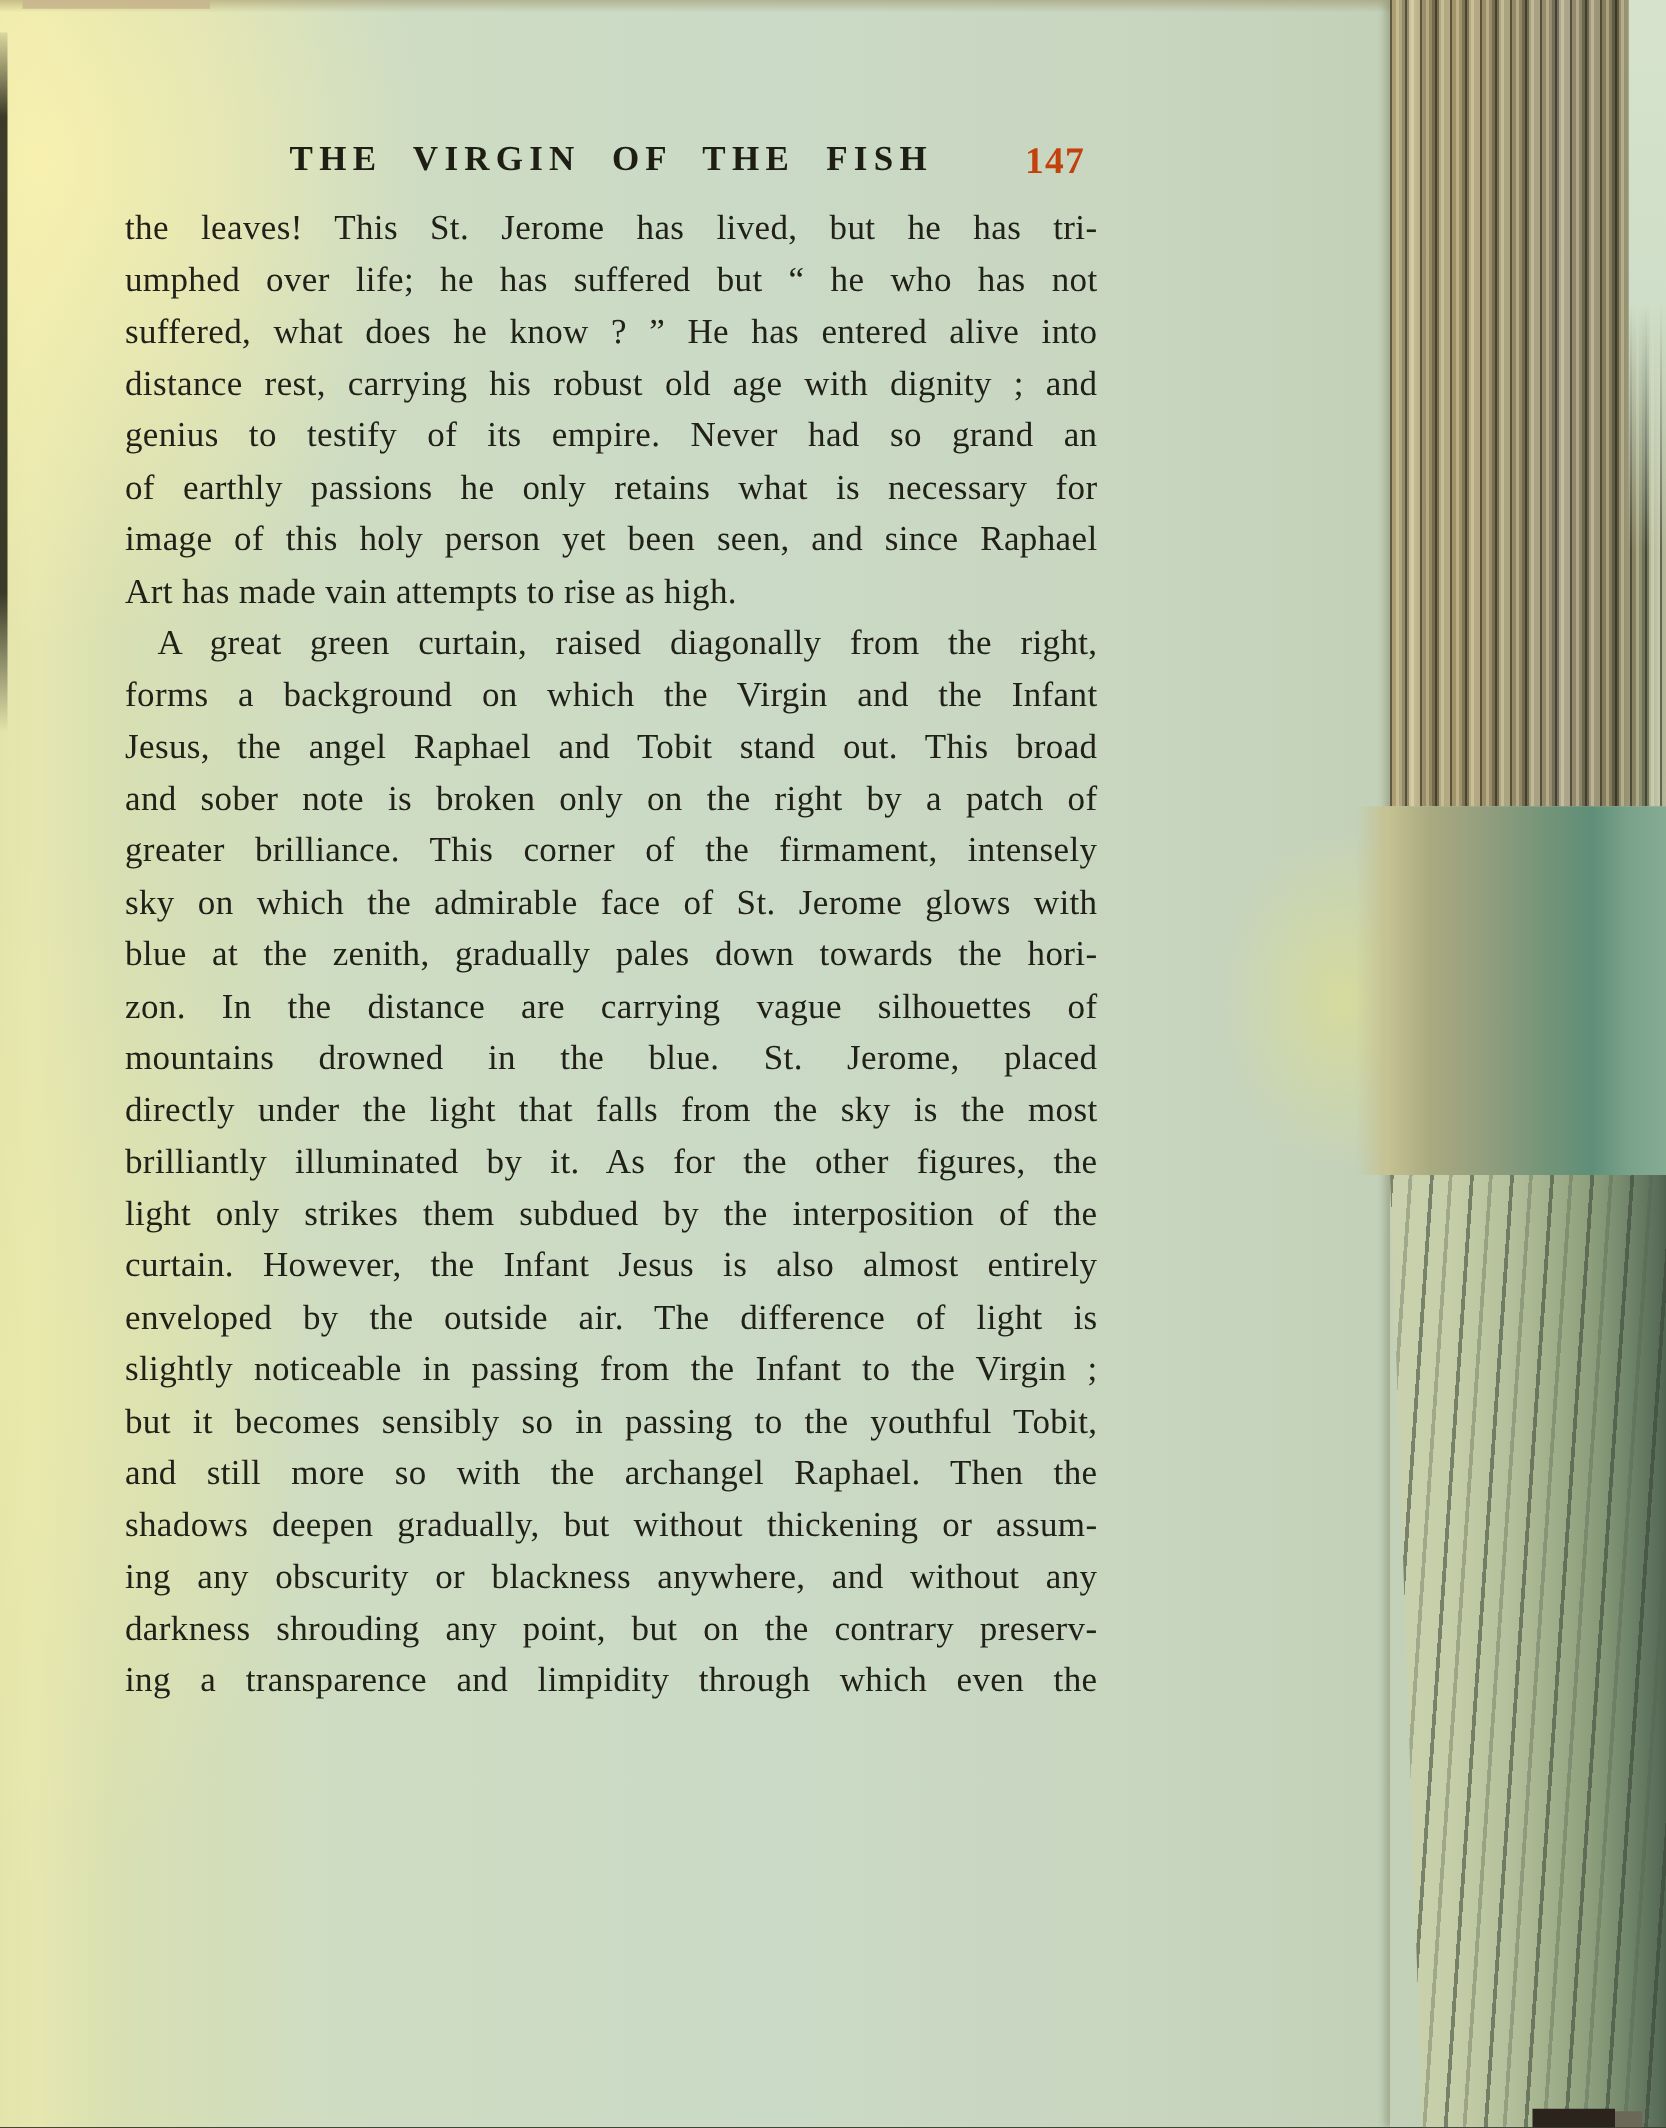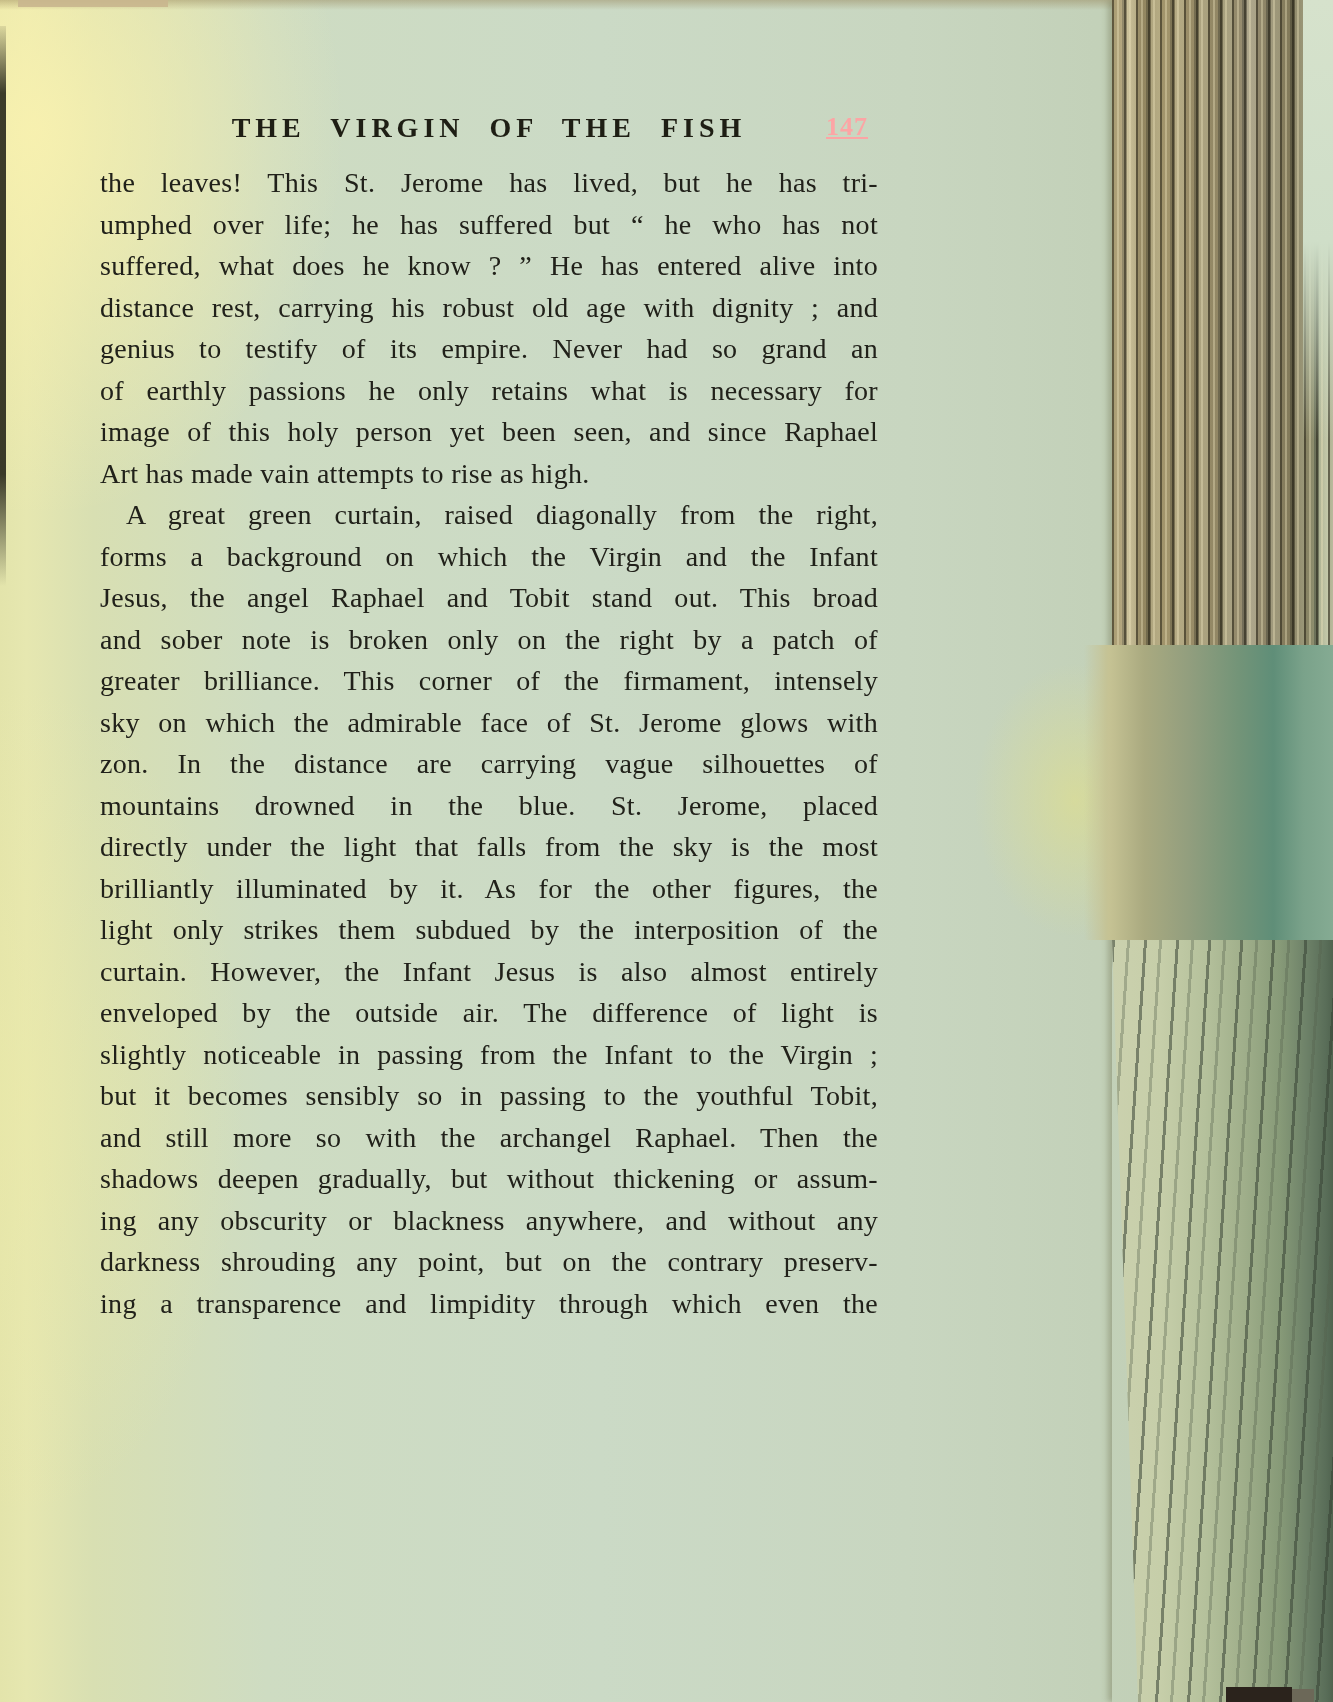--- a/index.html
+++ b/index.html
@@ -45,21 +45,21 @@
     background:linear-gradient(to bottom, #d6e2cc 0%, #cfdec8 55%, rgba(207,222,200,0) 100%);}
   .fe-corner-dark{position:absolute;bottom:0;left:114px;width:66px;height:15px;background:#2b231c;}
   .fe-corner-dark2{position:absolute;bottom:0;left:180px;width:22px;height:13px;background:#6c6858;}
   
   .text-block{position:absolute;left:100px;top:112px;width:778px;color:#21211a;}
   .head-row{position:relative;height:36px;}
   .running-head{
     display:block;text-align:center;
     font-size:28px;font-weight:700;letter-spacing:5px;word-spacing:13px;
     color:#1e1e14;}
-  .folio{position:absolute;right:10px;top:0;font-size:26px;font-weight:700;letter-spacing:1px;color:#fca5a5;text-decoration:underline;}
+  .folio{position:absolute;right:10px;top:0;font-size:30px;font-weight:700;letter-spacing:1px;color:#c2410c;}
   .body-lines{margin-top:14px;font-size:28px;letter-spacing:.3px;}
   .line{
     line-height:41.5px;height:41.5px;
     text-align:justify;text-align-last:justify;text-justify:inter-word;
     white-space:normal;overflow:visible;}
   .line.nojust{text-align:right;text-align-last:left;}
   .line.indent{padding-left:26px;}
 </style>
 </head>
 <body>
@@ -94,20 +94,21 @@
         <div class="line">genius to testify of its empire.  Never had so grand an</div>
         <div class="line">of earthly passions he only retains what is necessary for</div>
         <div class="line">image of this holy person yet been seen, and since Raphael</div>
         <div class="line nojust">Art has made vain attempts to rise as high.</div>
         <div class="line indent">A great green curtain, raised diagonally from the right,</div>
         <div class="line">forms a background on which the Virgin and the Infant</div>
         <div class="line">Jesus, the angel Raphael and Tobit stand out.  This broad</div>
         <div class="line">and sober note is broken only on the right by a patch of</div>
         <div class="line">greater brilliance.  This corner of the firmament, intensely</div>
         <div class="line">sky on which the admirable face of St. Jerome glows with</div>
+        <div class="line">blue at the zenith, gradually pales down towards the hori-</div>
         <div class="line">zon.  In the distance are carrying vague silhouettes of</div>
         <div class="line">mountains drowned in the blue.   St. Jerome, placed</div>
         <div class="line">directly under the light that falls from the sky is the most</div>
         <div class="line">brilliantly illuminated by it.  As for the other figures, the</div>
         <div class="line">light only strikes them subdued by the interposition of the</div>
         <div class="line">curtain.  However, the Infant Jesus is also almost entirely</div>
         <div class="line">enveloped by the outside air.  The difference of light is</div>
         <div class="line">slightly noticeable in passing from the Infant to the Virgin ;</div>
         <div class="line">but it becomes sensibly so in passing to the youthful Tobit,</div>
         <div class="line">and still more so with the archangel Raphael.  Then the</div>

